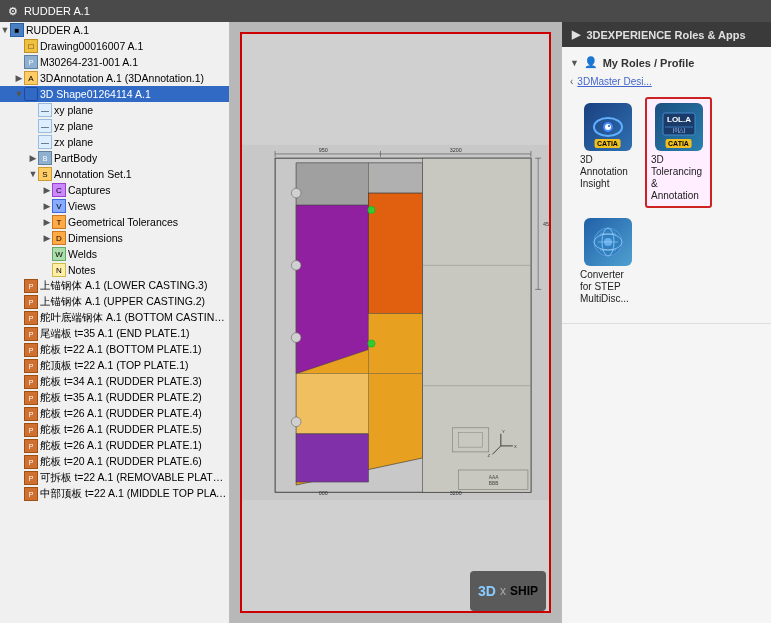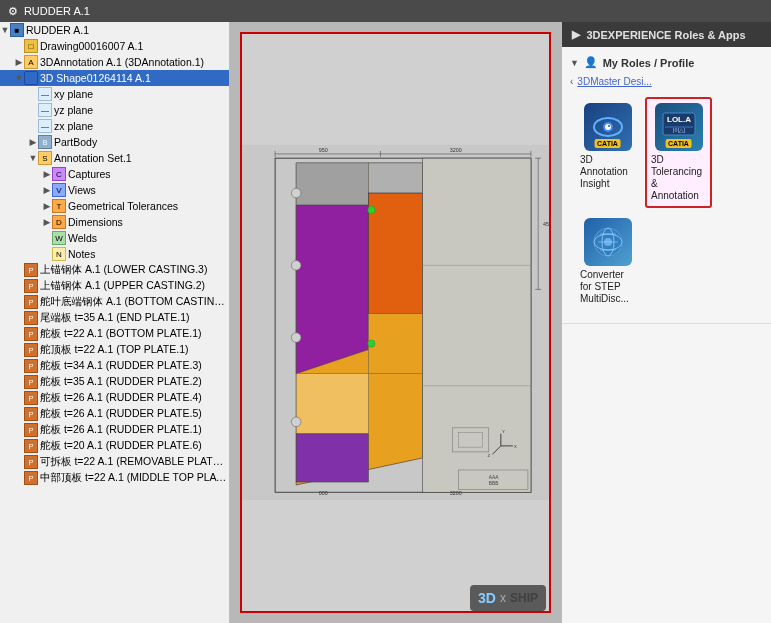--- a/index.html
+++ b/index.html
@@ -221,32 +221,32 @@
       white-space: nowrap;
     }
 
     
     .viewport-logo {
       position: absolute;
       bottom: 12px;
       right: 15px;
       background: rgba(40,40,40,0.7);
       border-radius: 4px;
-      padding: 5px 8px;
+      padding: 12px 8px;
       display: flex;
       align-items: center;
       gap: 4px;
     }
     .logo-text {
       color: #88ccff;
       font-size: 14px;
       font-weight: bold;
     }
     .logo-ship {
-      color: #404040;
+      color: #000000;
       font-size: 12px;
       font-weight: bold;
     }
 
     
     .drawing-svg {
       position: absolute;
       top: 0; left: 0;
       width: 100%; height: 100%;
     }
@@ -271,20 +271,26 @@
     <div class="tree-item">
       <span class="expand-arrow">▼</span>
       <span class="tree-icon icon-box icon-blue">■</span>
       <span class="tree-label">RUDDER A.1</span>
     </div>
     <div class="tree-item">
       <span class="tree-indent"></span>
       <span class="expand-arrow"> </span>
       <span class="tree-icon icon-box icon-yellow">□</span>
       <span class="tree-label">Drawing00016007 A.1</span>
+    </div>
+    <div class="tree-item">
+      <span class="tree-indent"></span>
+      <span class="expand-arrow"> </span>
+      <span class="tree-icon icon-box icon-part">P</span>
+      <span class="tree-label">M30264-231-001 A.1</span>
     </div>
     <div class="tree-item">
       <span class="tree-indent"></span>
       <span class="expand-arrow">▶</span>
       <span class="tree-icon icon-box icon-annot">A</span>
       <span class="tree-label">3DAnnotation A.1 (3DAnnotation.1)</span>
     </div>
     <div class="tree-item selected">
       <span class="tree-indent"></span>
       <span class="expand-arrow">▼</span>

